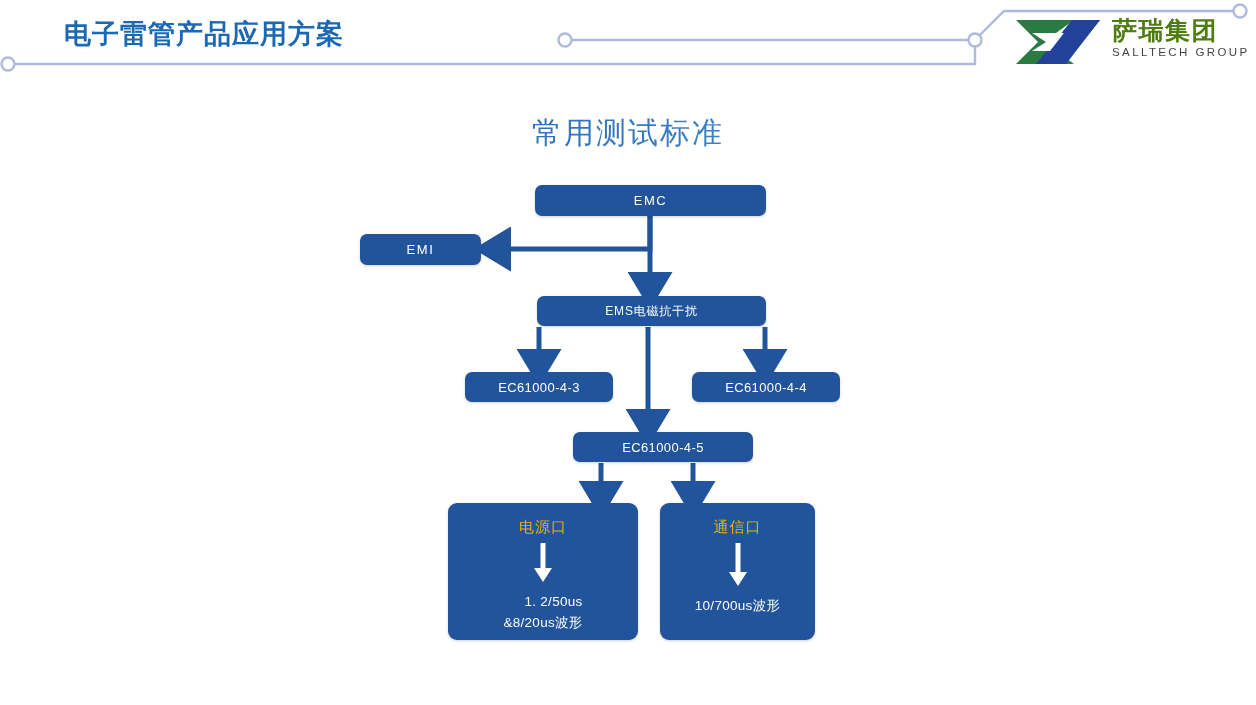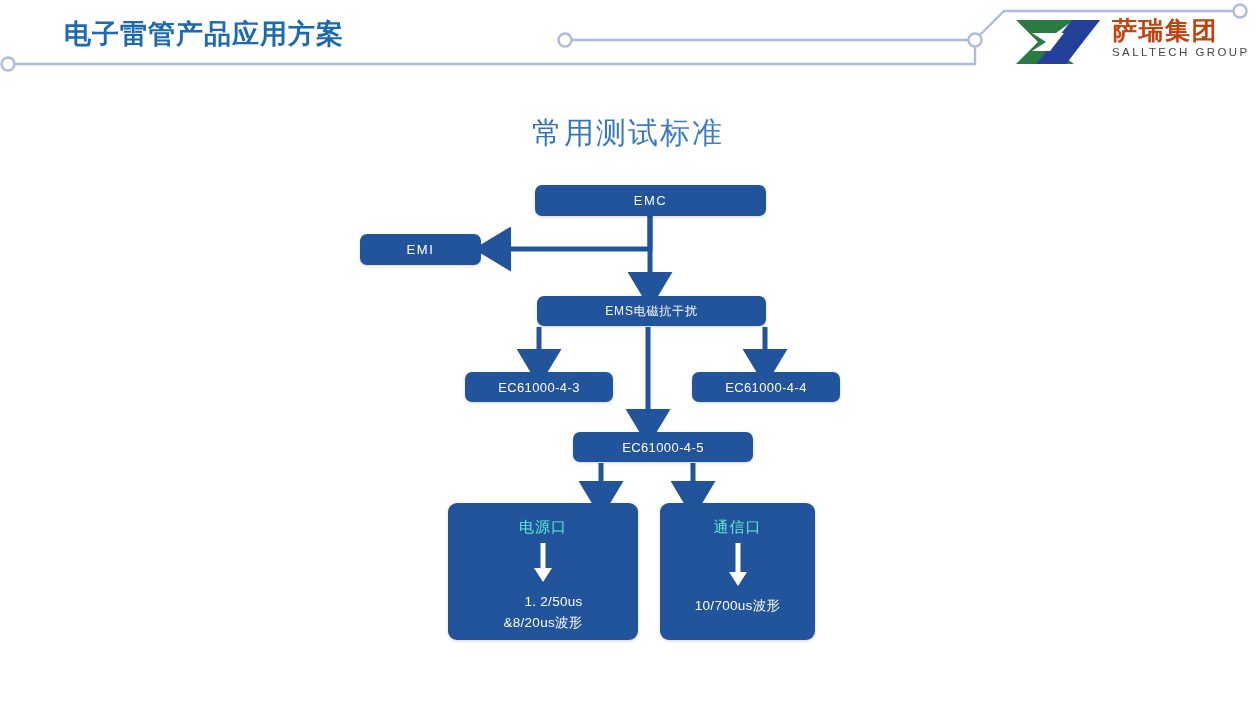--- a/index.html
+++ b/index.html
@@ -23,21 +23,21 @@
     letter-spacing:1px;
     white-space:nowrap;
     line-height:34px;
   }
 
   
   .logo{position:absolute;left:1012px;top:16px;width:236px;height:52px;}
   .logo-mark{position:absolute;left:0;top:4px;width:92px;height:44px;}
   .logo-text{position:absolute;left:100px;top:0px;width:136px;height:52px;}
   .logo-cn{
-    font-size:25px;font-weight:bold;color:#c2410c;
+    font-size:25px;font-weight:bold;color:#4d7c0f;
     letter-spacing:1.5px;line-height:28px;white-space:nowrap;
   }
   .logo-en{
     font-size:11.5px;color:#444444;letter-spacing:2.4px;
     line-height:15px;white-space:nowrap;margin-top:1px;
   }
 
   
   .section-heading{
     position:absolute;left:0;top:113px;width:1256px;
@@ -69,21 +69,21 @@
   .node-label{font-size:13px;letter-spacing:.4px;white-space:nowrap;}
   .node-label.wide{letter-spacing:1.6px;}
   .node-label.cn{font-size:12px;letter-spacing:.8px;}
 
   .node-tall{
     border-radius:9px;
     flex-direction:column;
     justify-content:flex-start;
     padding-top:14px;
   }
-  .tall-title{font-size:15px;letter-spacing:1px;color:#5eead4;line-height:20px;}
+  .tall-title{font-size:15px;letter-spacing:1px;color:#eab308;line-height:20px;}
   .tall-arrow{margin-top:6px;margin-bottom:8px;}
   .tall-sub{font-size:13.5px;line-height:21px;color:#ffffff;letter-spacing:.3px;text-align:right;}
   .tall-sub span{display:block;}
 </style>
 </head>
 <body>
 
 <div class="slide">
 
   <div class="header">

